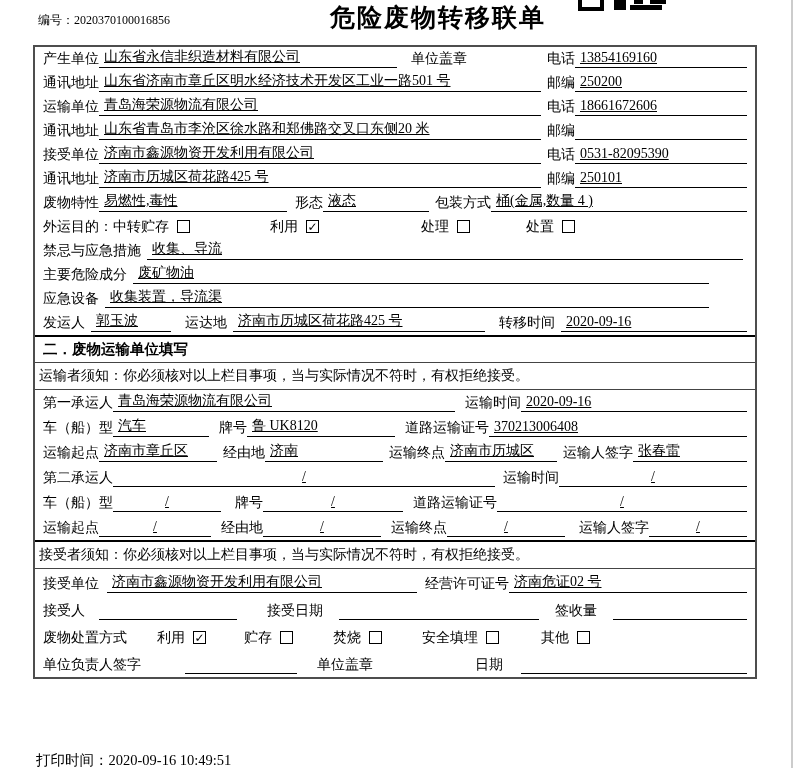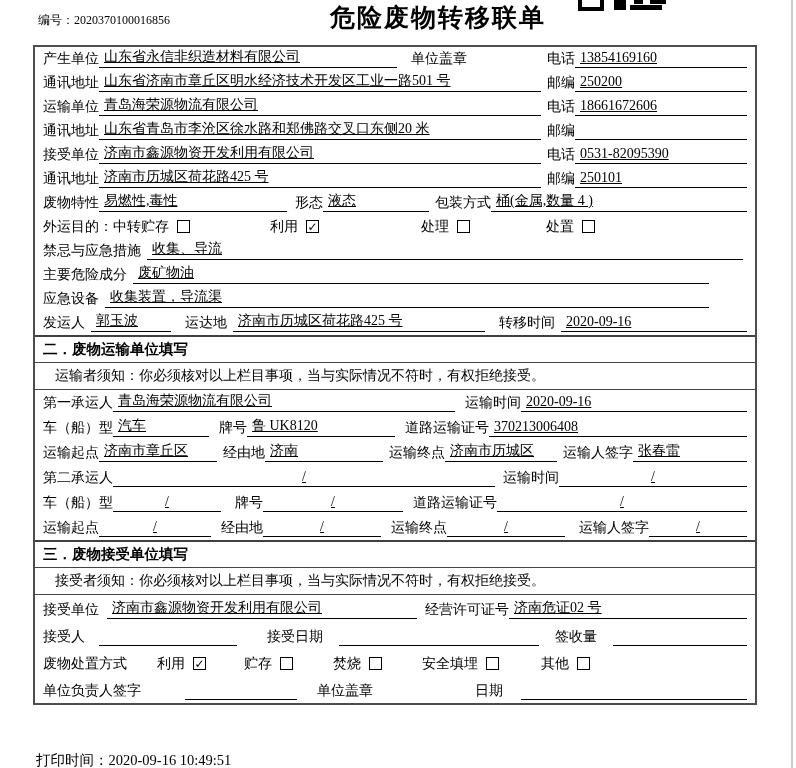--- a/index.html
+++ b/index.html
@@ -22,26 +22,26 @@
   .qr div { position:absolute; background:#000; }
   .qr .qa { left:0; top:0; width:26px; height:11px; background:transparent;
             border-left:4px solid #000; border-right:4px solid #000; border-bottom:4px solid #000; }
   .qr .qb { left:36px; top:0; width:12px; height:10px; }
   .qr .qc { left:52px; top:5px; width:32px; height:5px; }
   .qr .qd { left:56px; top:0; width:9px; height:4px; }
   .qr .qe { left:72px; top:0; width:16px; height:4px; }
 
   
   .box { position:absolute; left:33px; top:45px; width:724px; border:2px solid #4d4d4d; background:#fff; }
-  .sec { border-top:2px solid #404040; }
+  .sec { border-top:2px solid #000000; }
   .sec-title {
     height:26px; line-height:25px; padding:0 8px; font-weight:bold; font-size:14.5px;
     font-family:"Liberation Sans","DejaVu Sans",sans-serif; border-bottom:1px solid #444; white-space:nowrap;
   }
-  .notice { height:27px; line-height:26px; padding:0 20px; border-bottom:1px solid #444; white-space:nowrap; }
+  .notice { height:27px; line-height:26px; padding:0 4px; border-bottom:1px solid #444; white-space:nowrap; }
 
   .row { display:flex; align-items:flex-end; padding:0 8px 3px; white-space:nowrap; }
   .s1 .row { height:24px; }
   .s2 .row { height:25px; }
   .s3 .row { height:27px; }
 
   .lbl { white-space:nowrap; }
   .u { border-bottom:1px solid #000; padding:0 5px 1px; white-space:nowrap; overflow:hidden;text-decoration:underline; }
   .grow { flex:1 1 auto; }
   .sp { flex:1 1 auto; }
@@ -139,21 +139,21 @@
           <span class="cb"></span>
         </span>
         <span class="cbg" style="margin-left:80px">
           <span class="lbl">利用</span>
           <span class="cb">✓</span>
         </span>
         <span class="cbg" style="margin-left:102px">
           <span class="lbl">处理</span>
           <span class="cb"></span>
         </span>
-        <span class="cbg" style="margin-left:76px">
+        <span class="cbg" style="margin-left:56px">
           <span class="lbl">处置</span>
           <span class="cb"></span>
         </span>
       </div>
 
       <div class="row">
         <span class="lbl">禁忌与应急措施</span>
         <span class="u grow ml6" style="margin-right:4px">收集、导流</span>
       </div>
 
@@ -230,21 +230,20 @@
         <span class="lbl ml10">经由地</span>
         <span class="u ctr" style="width:118px">/</span>
         <span class="lbl ml10">运输终点</span>
         <span class="u ctr" style="width:118px">/</span>
         <span class="lbl ml14">运输人签字</span>
         <span class="u grow ctr">/</span>
       </div>
     </div>
 
     <div class="sec s3">
-      <div class="sec-title">三．废物接受单位填写</div>
       <div class="notice">接受者须知：你必须核对以上栏目事项，当与实际情况不符时，有权拒绝接受。</div>
 
       <div class="row">
         <span class="lbl">接受单位</span>
         <span class="u ml8" style="width:310px">济南市鑫源物资开发利用有限公司</span>
         <span class="lbl ml8">经营许可证号</span>
         <span class="u grow">济南危证02 号</span>
       </div>
 
       <div class="row">

